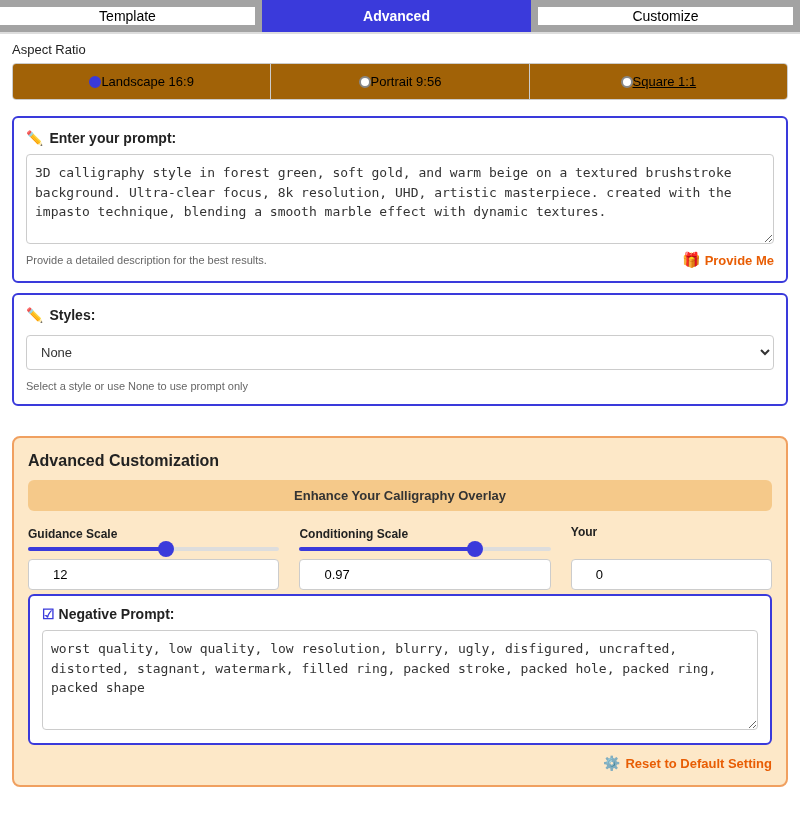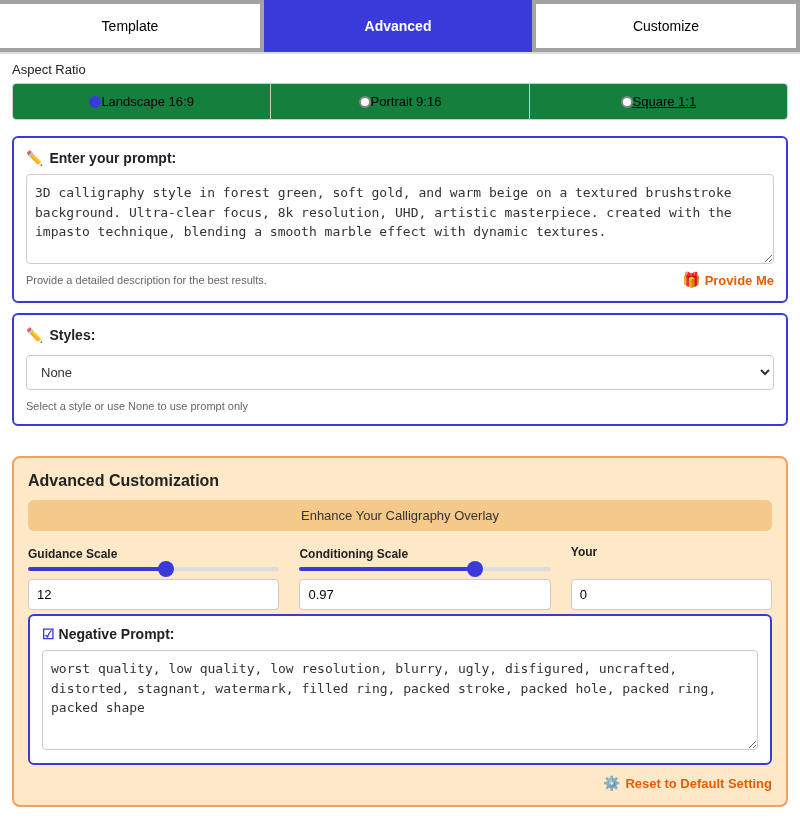--- a/index.html
+++ b/index.html
@@ -12,24 +12,24 @@
       overflow-x: hidden;
     }
 
     
     .tabs {
       display: flex;
       border-bottom: 2px solid #ddd;
     }
     .tab {
       flex: 1;
-      padding: 14px 10px;
+      padding: 1px 10px;
       text-align: center;
       cursor: pointer;
-      border: 4px solid #a3a3a3;
+      border: 7px solid #a3a3a3;
       background: #fff;
       font-size: 14px;
       font-weight: normal;
     }
     .tab:first-child { border-left: none; }
     .tab.active {
       background: #3a3adb;
       color: #fff;
       font-weight: bold;
       border-color: #3a3adb;
@@ -54,21 +54,21 @@
     .aspect-option {
       flex: 1;
       padding: 10px 8px;
       text-align: center;
       border-right: 1px solid #ccc;
       cursor: pointer;
       font-size: 13px;
       display: flex;
       align-items: center;
       justify-content: center;
-      background: #15803d;
+      background: #a16207;
     }
     .aspect-option:last-child { border-right: none; text-decoration: underline; }
     .aspect-option .radio-circle {
       width: 12px;
       height: 12px;
       border-radius: 50%;
       border: 2px solid #3a3adb;
       display: inline-block;
       flex-shrink: 0;
     }
@@ -180,21 +180,21 @@
       font-weight: bold;
       color: #222;
       margin-bottom: 10px;
     }
     .enhance-banner {
       background: #f5c98a;
       border-radius: 6px;
       padding: 8px 12px;
       text-align: center;
       font-size: 13px;
-      font-weight: normal;
+      font-weight: bold;
       color: #333;
       margin-bottom: 14px;
     }
     .sliders-row {
       display: flex;
       gap: 20px;
       align-items: flex-end;
     }
     .slider-group {
       flex: 1;
@@ -233,21 +233,21 @@
       background: #3a3adb;
       border-radius: 50%;
       position: absolute;
       top: -6px;
       transform: translateX(-50%);
     }
     .slider-input {
       width: 100%;
       border: 1px solid #ccc;
       border-radius: 4px;
-      padding: 7px 8px;
+      padding: 7px 24px;
       font-size: 13px;
       background: #fff;
     }
 
     
     .negative-section {
       border: 2px solid #3a3adb;
       border-radius: 6px;
       padding: 10px 12px;
       background: #fff;
@@ -305,21 +305,21 @@
 
 <div class="aspect-ratio-section">
   <div class="aspect-ratio-label">Aspect Ratio</div>
   <div class="aspect-ratio-options">
     <div class="aspect-option selected">
       <span class="radio-circle selected"></span>
       <span>Landscape 16:9</span>
     </div>
     <div class="aspect-option">
       <span class="radio-circle"></span>
-      <span>Portrait 9:16</span>
+      <span>Portrait 9:56</span>
     </div>
     <div class="aspect-option">
       <span class="radio-circle"></span>
       <span>Square 1:1</span>
     </div>
   </div>
 </div>
 
 <div class="prompt-section">
   <div class="section-title">

